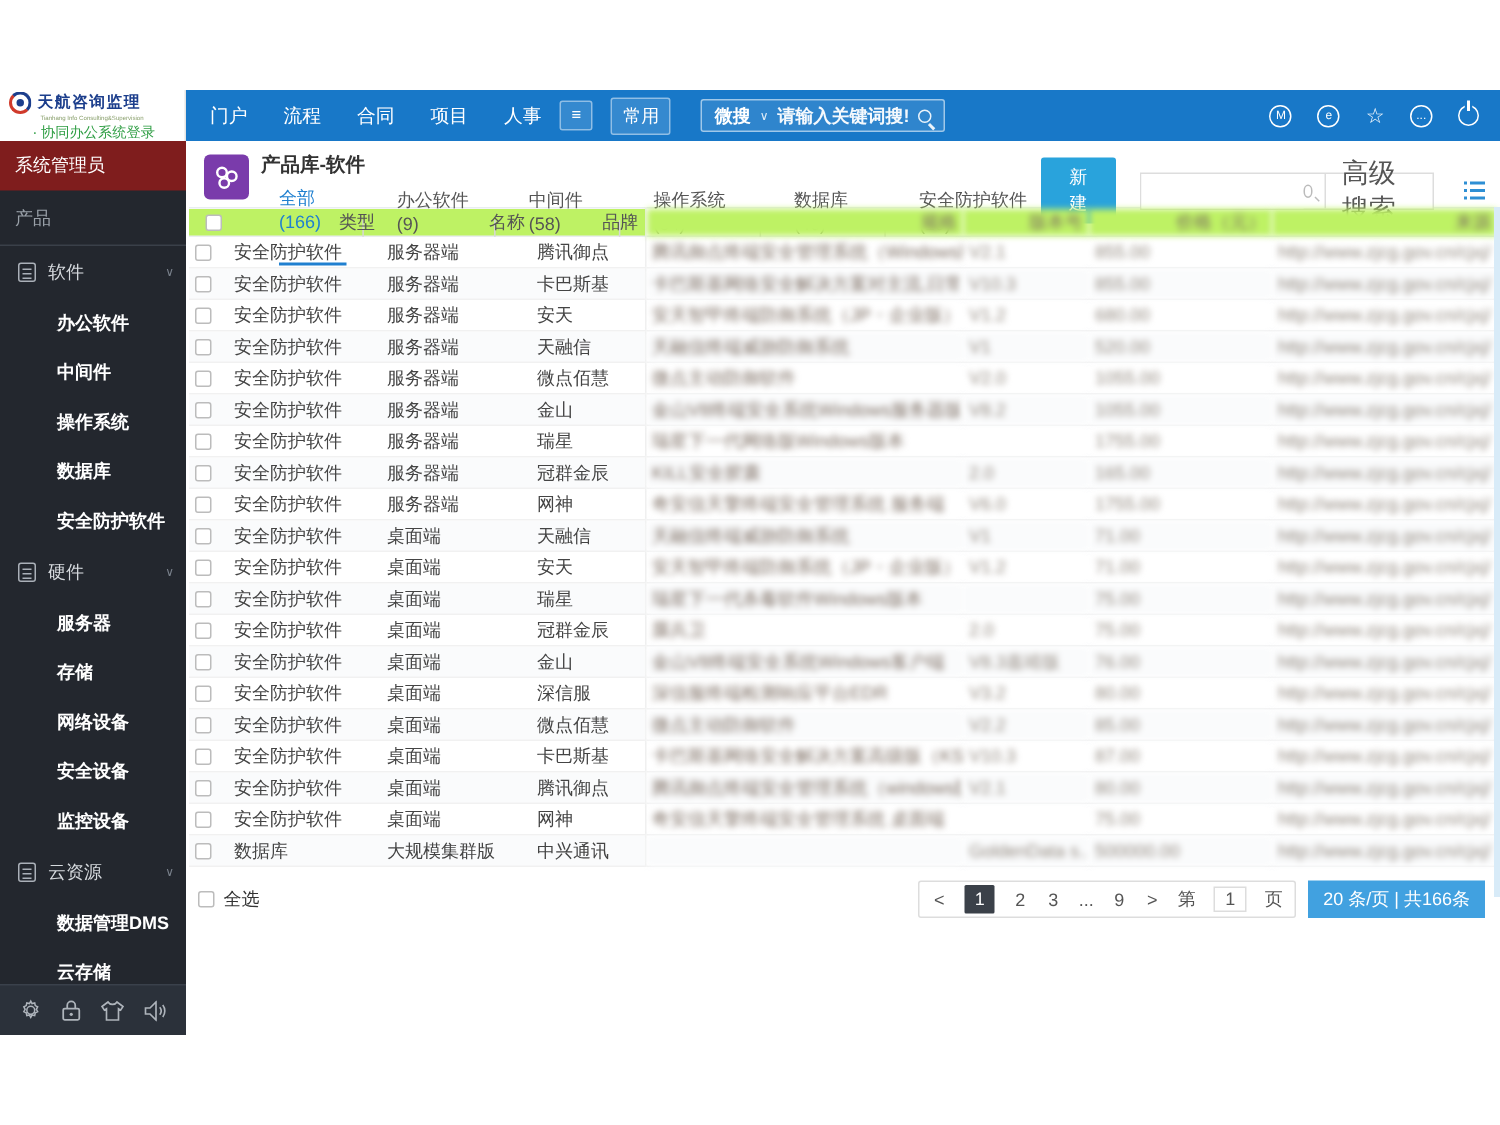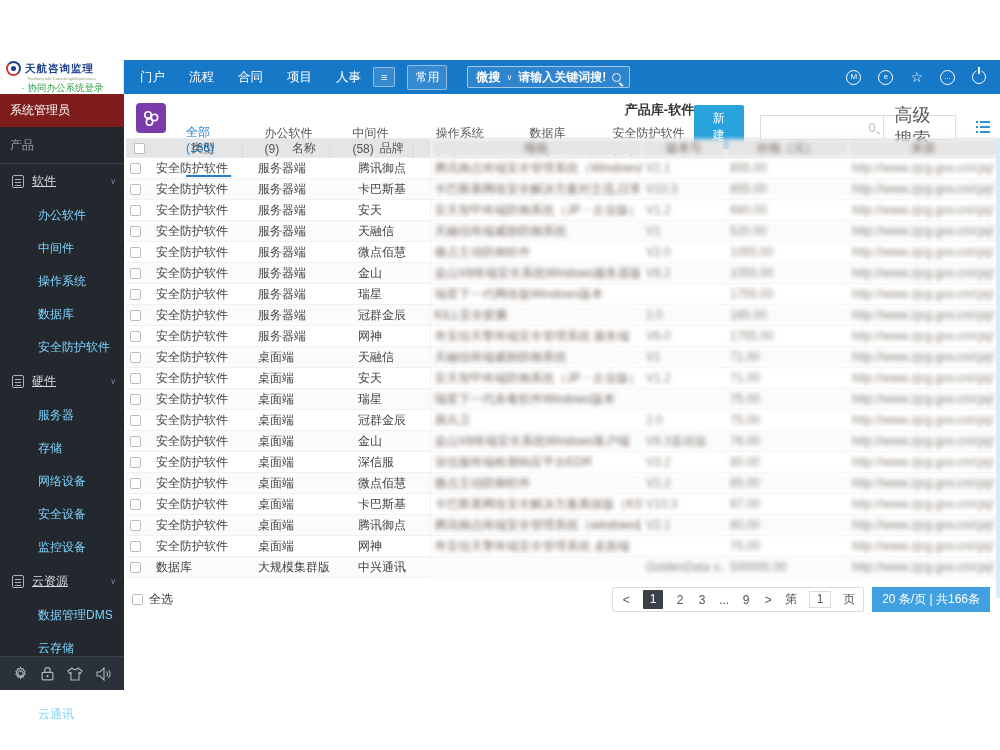--- a/index.html
+++ b/index.html
@@ -29,53 +29,53 @@
   .cicon { width:15px; height:15px; border:1.2px solid #fff; border-radius:50%; color:#fff; font-size:8px; display:flex; align-items:center; justify-content:center; line-height:1; cursor:pointer; }
   .star { color:#fff; font-size:14px; line-height:14px; cursor:pointer; }
   .power { width:14px; height:14px; border:1.6px solid #fff; border-radius:50%; position:relative; cursor:pointer; }
   .power:after { content:""; position:absolute; left:5px; top:-4px; width:1.6px; height:7px; background:#fff; box-shadow:0 0 0 1.5px #1878c8; }
 
   
   .sidebar { position:absolute; left:0; top:34px; width:124px; height:596px; background:#23272e; color:#c9ced4; font-size:12px; }
   .role-bar { background:#7f1d1d; color:#fff; padding:8px 10px; font-size:12px; }
   .side-section { padding:10px 10px 9px; color:#9aa1a9; border-bottom:1px solid #3a4049; }
   .grp-row { display:flex; align-items:center; padding:9px 8px 9px 12px; cursor:pointer; }
-  .grp-label { flex:1; margin-left:8px; color:#d6dade;text-decoration:underline; }
+  .grp-label { flex:1; margin-left:8px; color:#d6dade; }
   .grp-chev { color:#79818b; font-size:8px; }
   .doc-icon { width:12px; height:13px; border:1px solid #aab0b8; border-radius:2px; position:relative; flex:0 0 auto; }
   .doc-icon:before { content:""; position:absolute; left:2px; top:3px; right:2px; height:1px; background:#aab0b8; box-shadow:0 3px 0 #aab0b8, 0 6px 0 #aab0b8; }
-  .child-row { padding:8px 8px 8px 38px; cursor:pointer; color:#7dd3fc; }
+  .child-row { padding:8px 8px 8px 38px; cursor:pointer; color:#ffffff;font-weight:bold; }
   .side-footer { position:absolute; bottom:0; left:0; width:124px; height:34px; background:#2b313a; border-top:1px solid #3a414b; display:flex; align-items:center; justify-content:space-around; padding:0 6px; }
   .side-footer svg { display:block; cursor:pointer; }
 
   
   .main { position:absolute; left:124px; top:34px; width:876px; background:#fff; }
   .main-header { display:flex; padding:7px 10px 0 12px; height:44px; }
   .app-icon { width:30px; height:30px; border-radius:4px; background:#7a3bab; flex:0 0 auto; margin-top:2px; display:flex; align-items:center; justify-content:center; }
   .mh-text { margin-left:8px; }
-  .page-title { font-size:13px; font-weight:bold; color:#333;text-align:right; }
+  .page-title { font-size:13px; font-weight:bold; color:#333; }
   .tabs { display:flex; align-items:center; margin-top:5px; font-size:12px; }
   .tab { color:#555; cursor:pointer; padding-bottom:20px;margin-left:12px; }
   .tab.active { color:#2080d0; border-bottom:2px solid #2080d0; }
   .tab-sep { color:#d8d8d8; margin:0 9px; }
   .mh-right { margin-left:auto; display:flex; align-items:center; gap:16px; margin-top:4px; align-self:flex-start; }
   .btn-new { background:#29a3dc; color:#fff; border:none; font-size:12px; padding:5px 14px; border-radius:2px; cursor:pointer; }
   .sbox { display:flex; align-items:center; border:1px solid #ddd; height:25px; background:#fff; }
   .sbox .sinput { width:108px; height:100%; border:none; outline:none; font-size:12px; padding:0 6px; }
   .sbox .smag { width:9px; height:9px; border:1.4px solid #bbb; border-radius:50%; position:relative; margin-right:8px; }
   .sbox .smag:after { content:""; position:absolute; left:7px; top:7px; width:4px; height:1.4px; background:#bbb; transform:rotate(45deg); transform-origin:0 0; }
   .adv-btn { border-left:1px solid #ddd; height:100%; display:flex; align-items:center; padding:0 10px; font-size:18px; color:#555; cursor:pointer; }
   .list-icon { width:16px; height:12px; position:relative; cursor:pointer; margin-left:4px; }
   .list-icon i { position:absolute; left:4px; right:0; height:2px; background:#2e8fd4; }
   .list-icon i:before { content:""; position:absolute; left:-4px; top:0; width:2px; height:2px; background:#2e8fd4; }
   .list-icon i:nth-child(1){top:0} .list-icon i:nth-child(2){top:5px} .list-icon i:nth-child(3){top:10px}
 
   
   table { border-collapse:collapse; width:872px; margin-left:2px; table-layout:fixed; }
-  thead th { background:#e5e5e5; font-size:12px; font-weight:normal; color:#555; text-align:center; height:19px; padding:0 4px; border-top:1px solid #e9edf0; border-bottom:1px solid #e9edf0; white-space:nowrap; overflow:hidden; }
+  thead th { background:#bef264; font-size:12px; font-weight:normal; color:#555; text-align:right; height:19px; padding:0 4px; border-top:1px solid #e9edf0; border-bottom:1px solid #e9edf0; white-space:nowrap; overflow:hidden; }
   tbody td { font-size:12px; color:#444; height:21px; padding:0 4px; border-bottom:1px solid #f1f1f1; white-space:nowrap; overflow:hidden; }
   tbody tr:nth-child(even) td { background:#fafbfc; }
   th:nth-child(4), td:nth-child(4) { border-right:1px solid #f0f0f0; }
   .cb { width:11px; height:11px; border:1px solid #bcbcbc; border-radius:2px; background:#fff; display:inline-block; vertical-align:middle; cursor:pointer; }
   .blur { filter:blur(2px); color:#7d6e63; }
   .blur-lt { filter:blur(2px); color:#938a80; }
   .vscroll { position:absolute; right:0; top:44px; width:4px; height:460px; background:#d8ebf8; }
 
   
   .footer-row { display:flex; align-items:center; padding:9px 10px 0 8px; }

